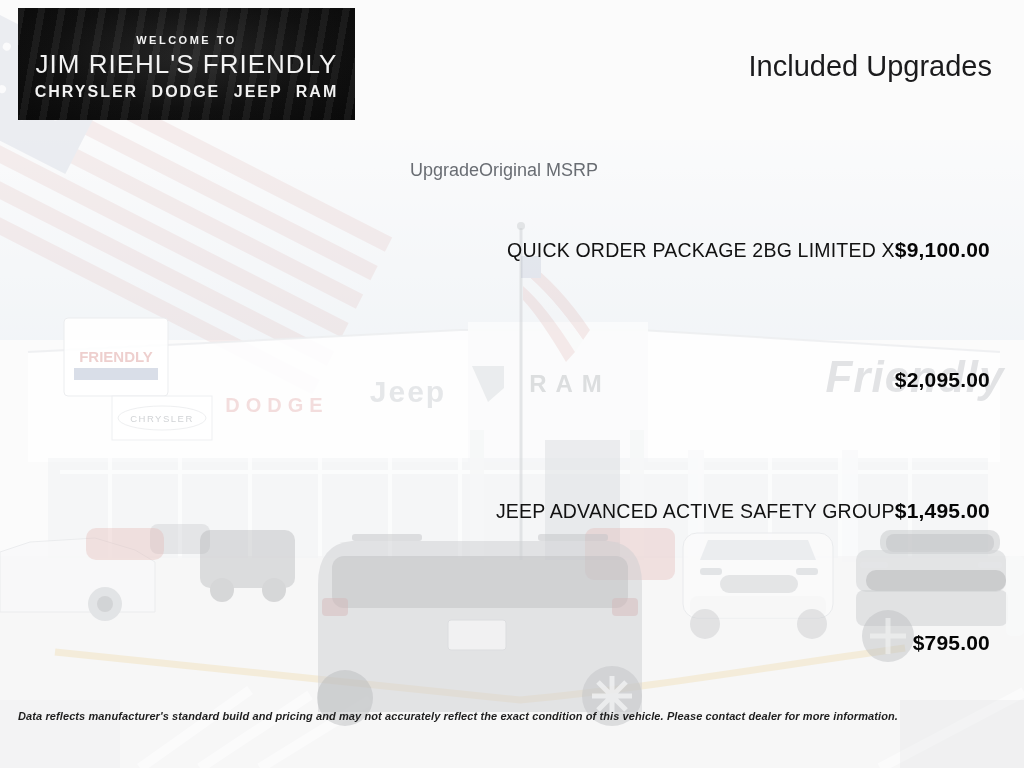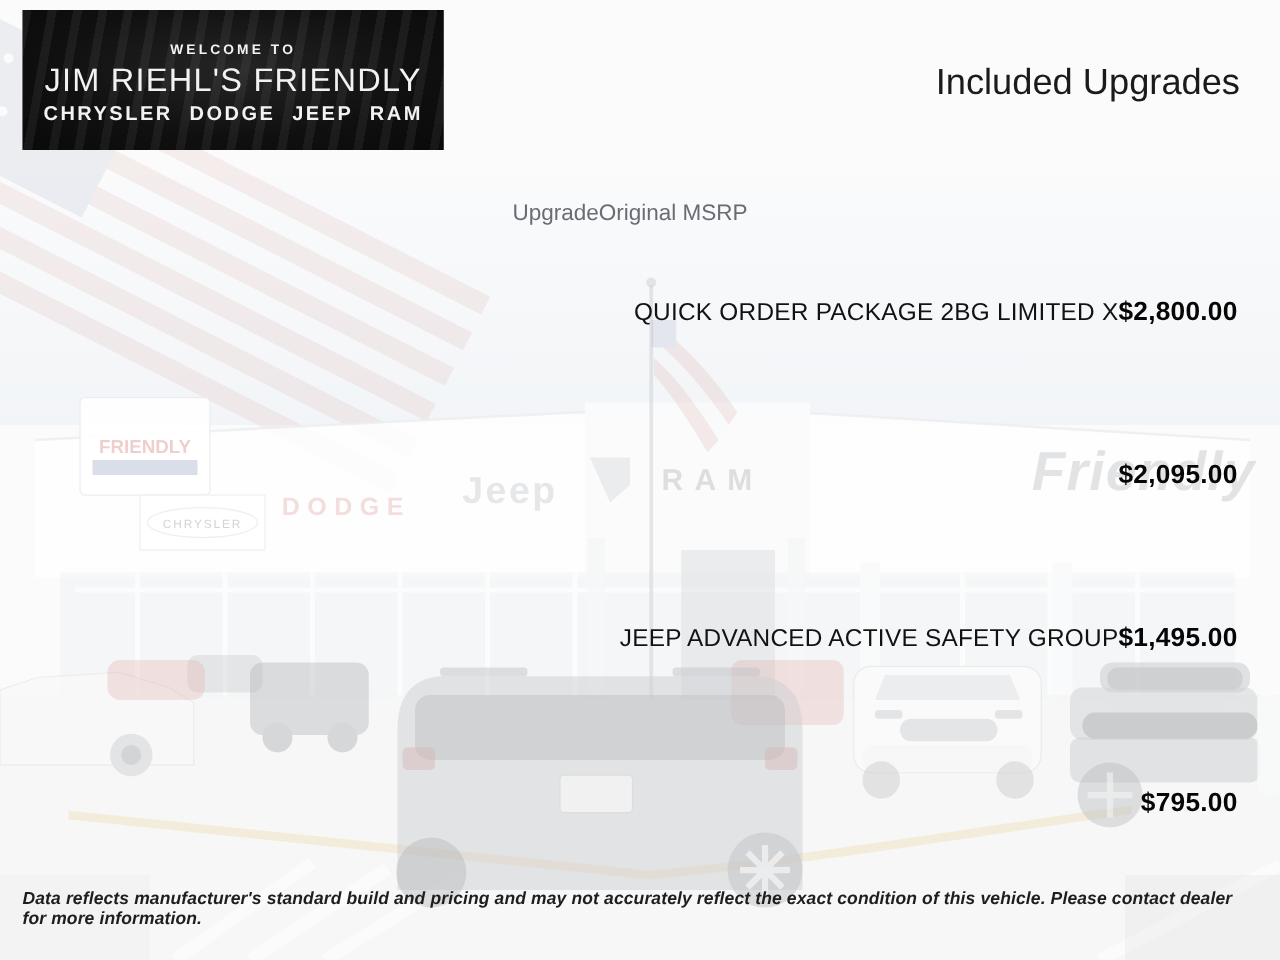--- a/index.html
+++ b/index.html
@@ -36,21 +36,21 @@
   .upgrade-row{
     position:absolute;left:18px;right:34px;
     display:flex;justify-content:flex-end;align-items:center;
   }
   .r0{top:238px}.r1{top:368px}.r2{top:499px}.r3{top:631px}
   .row-name{font-size:19.5px;color:var(--row-text,#121212);letter-spacing:.2px}
   .row-price{font-size:21px;font-weight:700;color:var(--price-text,#060606);letter-spacing:.2px}
 
   .disclaimer{
     position:absolute;left:18px;top:710px;right:20px;
-    font-size:14px;font-style:italic;font-weight:700;color:#1e1e1e;letter-spacing:.1px;
+    font-size:11px;font-style:italic;font-weight:700;color:#1e1e1e;letter-spacing:.1px;
   }
 </style>
 </head>
 <body>
 
 <svg class="bg-photo" viewBox="0 0 1024 768" font-family="Liberation Sans, sans-serif">
   <defs>
     <linearGradient id="skyGrad" x1="0" y1="0" x2="0" y2="1">
       <stop offset="0" stop-color="#f3f5f7"></stop>
       <stop offset="1" stop-color="#d7e1ea"></stop>
@@ -197,21 +197,21 @@
 
 <h1 class="page-title">Included Upgrades</h1>
 
 <div class="table-head">
   <span>Upgrade</span>
   <span>Original MSRP</span>
 </div>
 
 <div class="upgrade-row r0">
   <span class="row-name">QUICK ORDER PACKAGE 2BG LIMITED X</span>
-  <span class="row-price">$2,800.00</span>
+  <span class="row-price">$9,100.00</span>
 </div>
 <div class="upgrade-row r1">
   <span class="row-price">$2,095.00</span>
 </div>
 <div class="upgrade-row r2">
   <span class="row-name">JEEP ADVANCED ACTIVE SAFETY GROUP</span>
   <span class="row-price">$1,495.00</span>
 </div>
 <div class="upgrade-row r3">
   <span class="row-price">$795.00</span>

